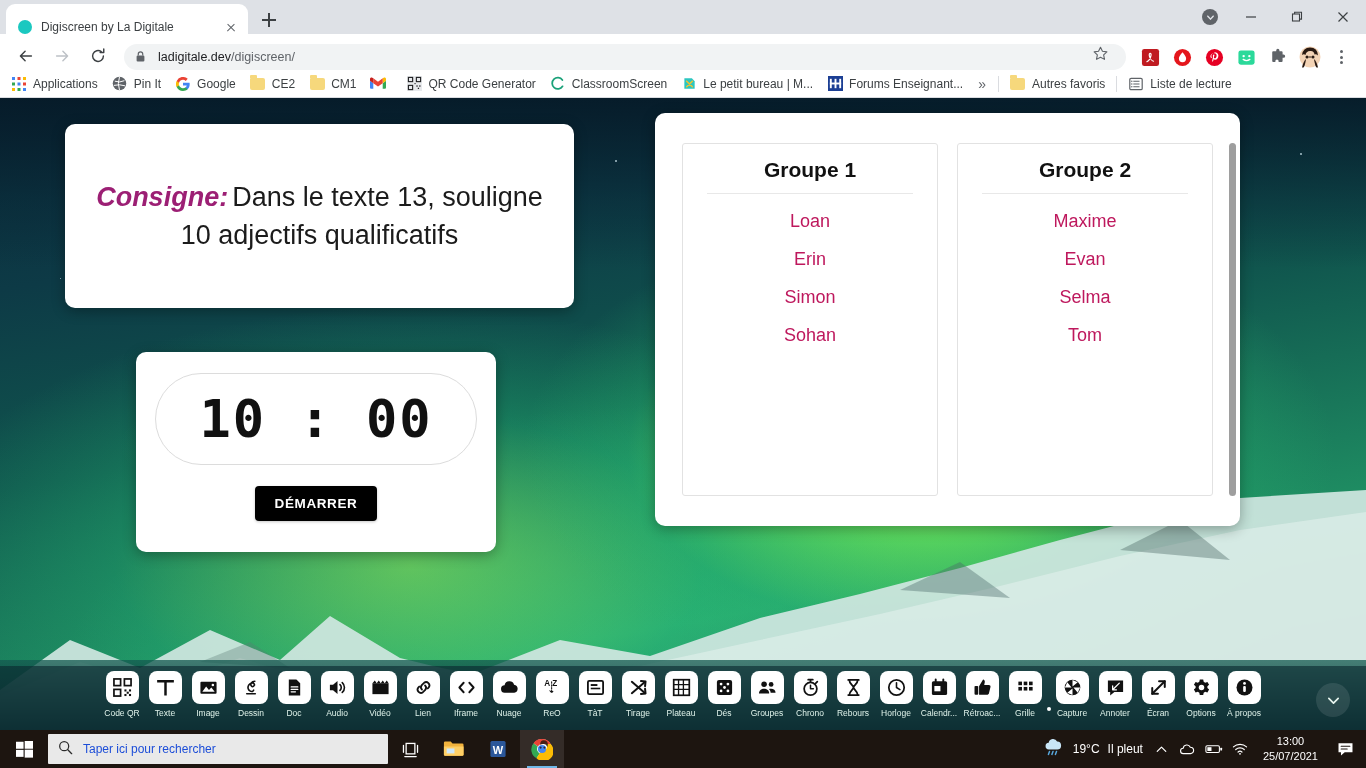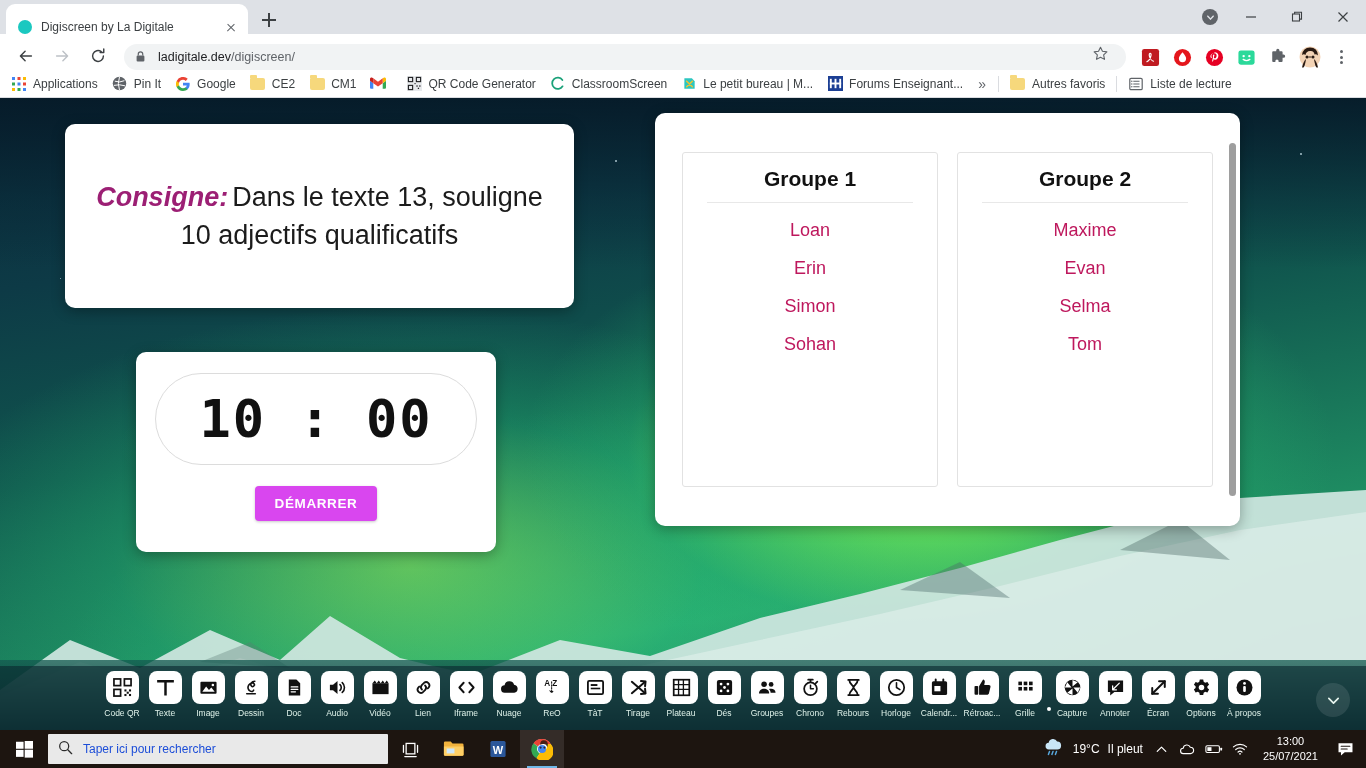--- a/index.html
+++ b/index.html
@@ -170,29 +170,29 @@
   #timer-card { left: 136px; top: 254px; width: 360px; height: 200px; padding: 18px; }
   .timer-display {
     width: 322px; height: 92px; margin: 3px auto 0; border: 1.5px solid #dcdcdc;
     border-radius: 46px; display: flex; align-items: center; justify-content: center;
   }
   .timer-value {
     font-family: "DejaVu Sans Mono", monospace; font-size: 52px; font-weight: bold;
     color: #111; letter-spacing: 2px;
   }
   .timer-btn {
-    display: block; margin: 21px auto 16px; background: #d946ef; color: #fff;
+    display: block; margin: 21px auto 16px; background: #000000; color: #fff;
     border: none; border-radius: 4px; padding: 10px 20px; font-size: 13.5px;
     font-weight: bold; letter-spacing: .6px; cursor: pointer;
     font-family: "Liberation Sans", sans-serif;
     box-shadow: 0 1px 3px rgba(0,0,0,0.22);
   }
 
   
-  #groups-card { left: 655px; top: 15px; width: 585px; height: 413px; padding: 39px 27px; }
+  #groups-card { left: 655px; top: 15px; width: 585px; height: 413px; padding: 30px 27px; }
   .groups-row { display: flex; gap: 19px; height: 100%; }
   .group-col {
     flex: 1; border: 1px solid #e2e2e2; border-radius: 3px; padding: 14px 12px 0;
   }
   .group-title {
     font-size: 21px; font-weight: bold; color: #111; text-align: center;
     padding-bottom: 11px; border-bottom: 1px solid #e8e8e8; margin: 0 12px;
   }
   .group-name {
     font-size: 18px; color: #be185d; text-align: center; margin-top: 17px;

